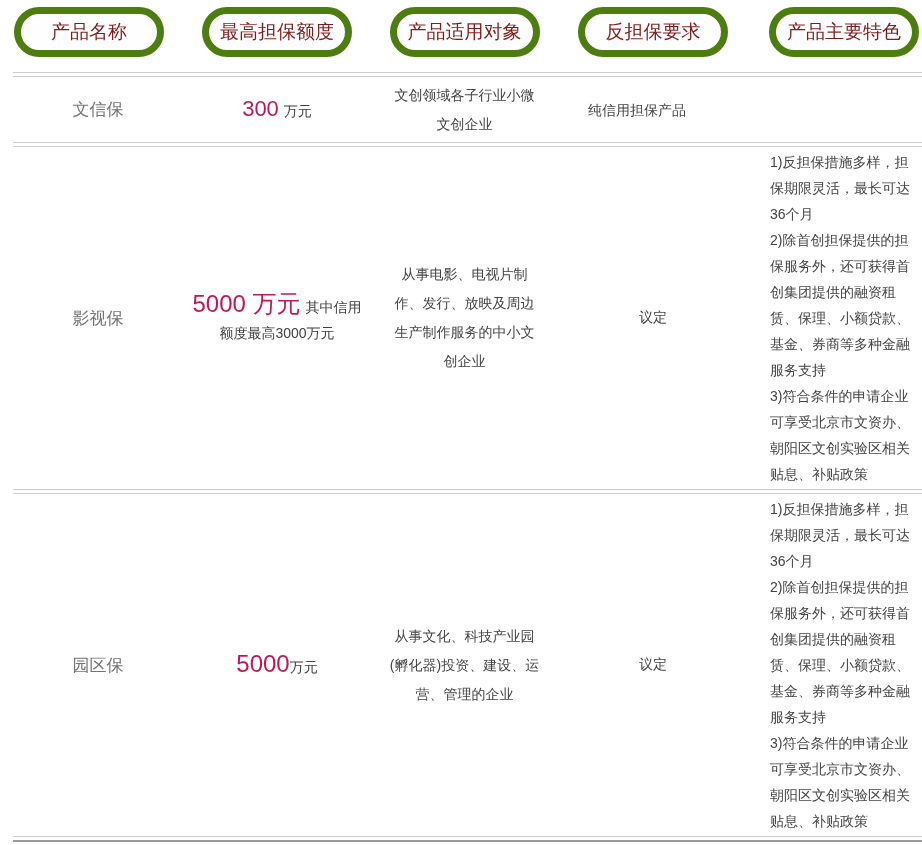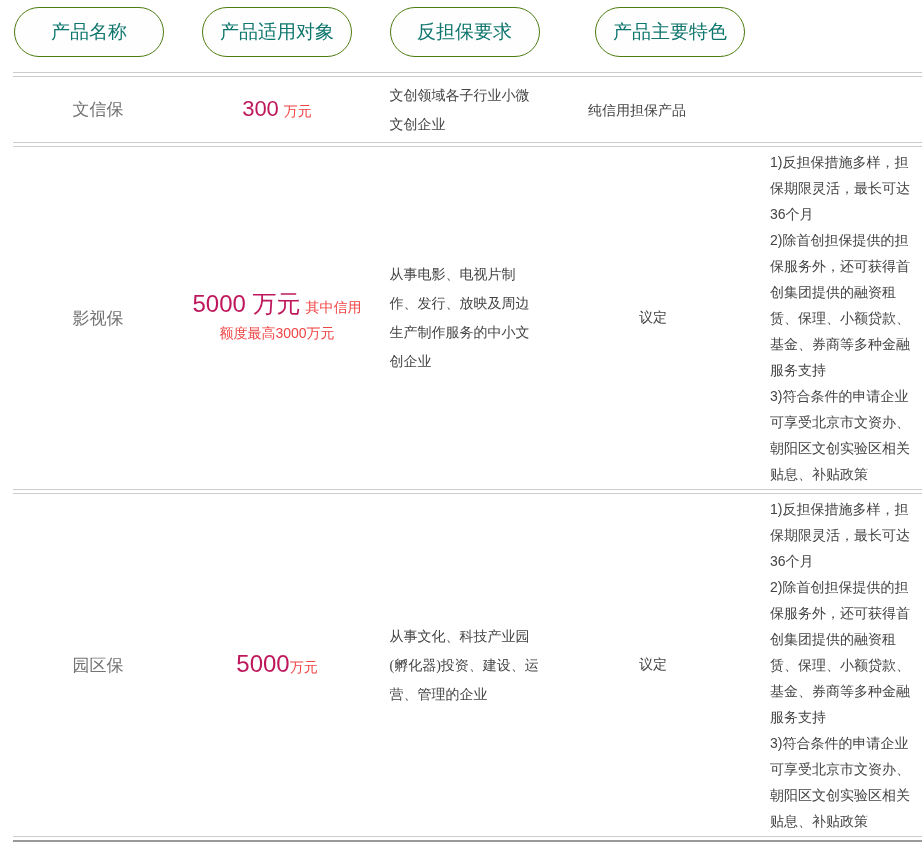--- a/index.html
+++ b/index.html
@@ -25,28 +25,28 @@
   .header-row {
     height: 72px;
     padding-top: 7px;
     box-sizing: border-box;
     align-items: start;
   }
   .pill {
     width: 150px;
     height: 50px;
     box-sizing: border-box;
-    border: 1px solid #4d7c0f;
+    border: 7px solid #4d7c0f;
     border-radius: 25px;
     background: #fefefe;
     display: flex;
     align-items: center;
     justify-content: center;
     font-size: 19px;
-    color: #0f766e;
+    color: #7f1d1d;
     justify-self: center;
     cursor: default;
   }
   .pill-1 { justify-self: start; margin-left: 1px; }
   .pill-5 { justify-self: end; margin-right: 3px; }
   
   .divider {
     margin-left: 13px;
     height: 3px;
     border-top: 1px solid #cccccc;
@@ -83,27 +83,26 @@
     line-height: 26px;
   }
   .amt-big {
     font-size: 24px;
     color: #be185d;
   }
   .row-1 .amt-big { font-size: 22px; }
   .row-1 .amt-small, .row-2 .amt-small { margin-left: 5px; }
   .amt-small {
     font-size: 14px;
-    color: #ef4444;
+    color: #404040;
   }
   .target-text {
     width: 150px;
     line-height: 29px;
-    text-align: left;
-    font-family: Liberation Serif, serif;
+    text-align: center;
   }
   .cell-c5 {
     justify-content: center;
     padding-left: 22px;
     box-sizing: border-box;
   }
   .features-text {
     width: 152px;
     line-height: 26px;
     text-align: left;
@@ -112,20 +111,23 @@
 </style>
 </head>
 <body>
 
 <div class="container">
 
   <div class="grid header-row">
     <div class="pill pill-1">
       <span>产品名称</span>
     </div>
+    <div class="pill pill-2">
+      <span>最高担保额度</span>
+    </div>
     <div class="pill pill-3">
       <span>产品适用对象</span>
     </div>
     <div class="pill pill-4">
       <span>反担保要求</span>
     </div>
     <div class="pill pill-5">
       <span>产品主要特色</span>
     </div>
   </div>

